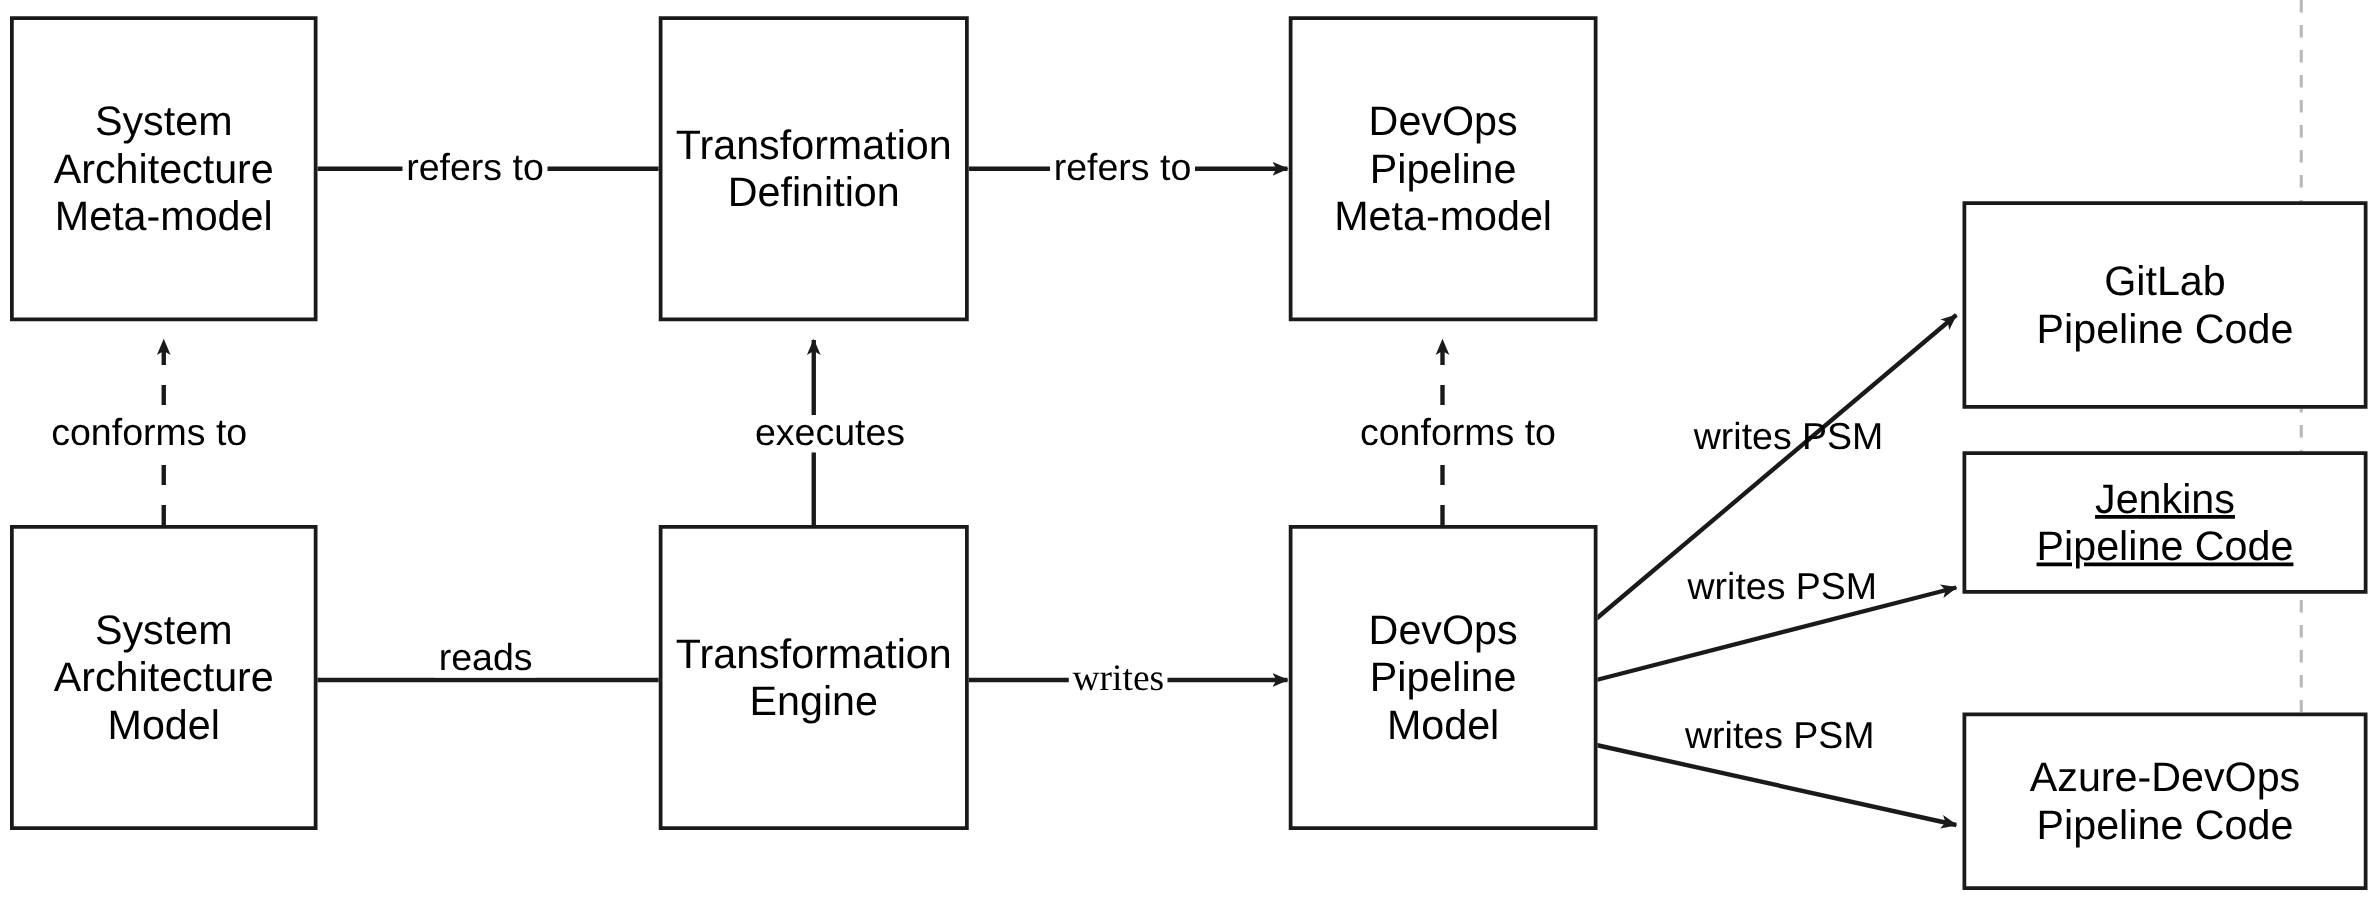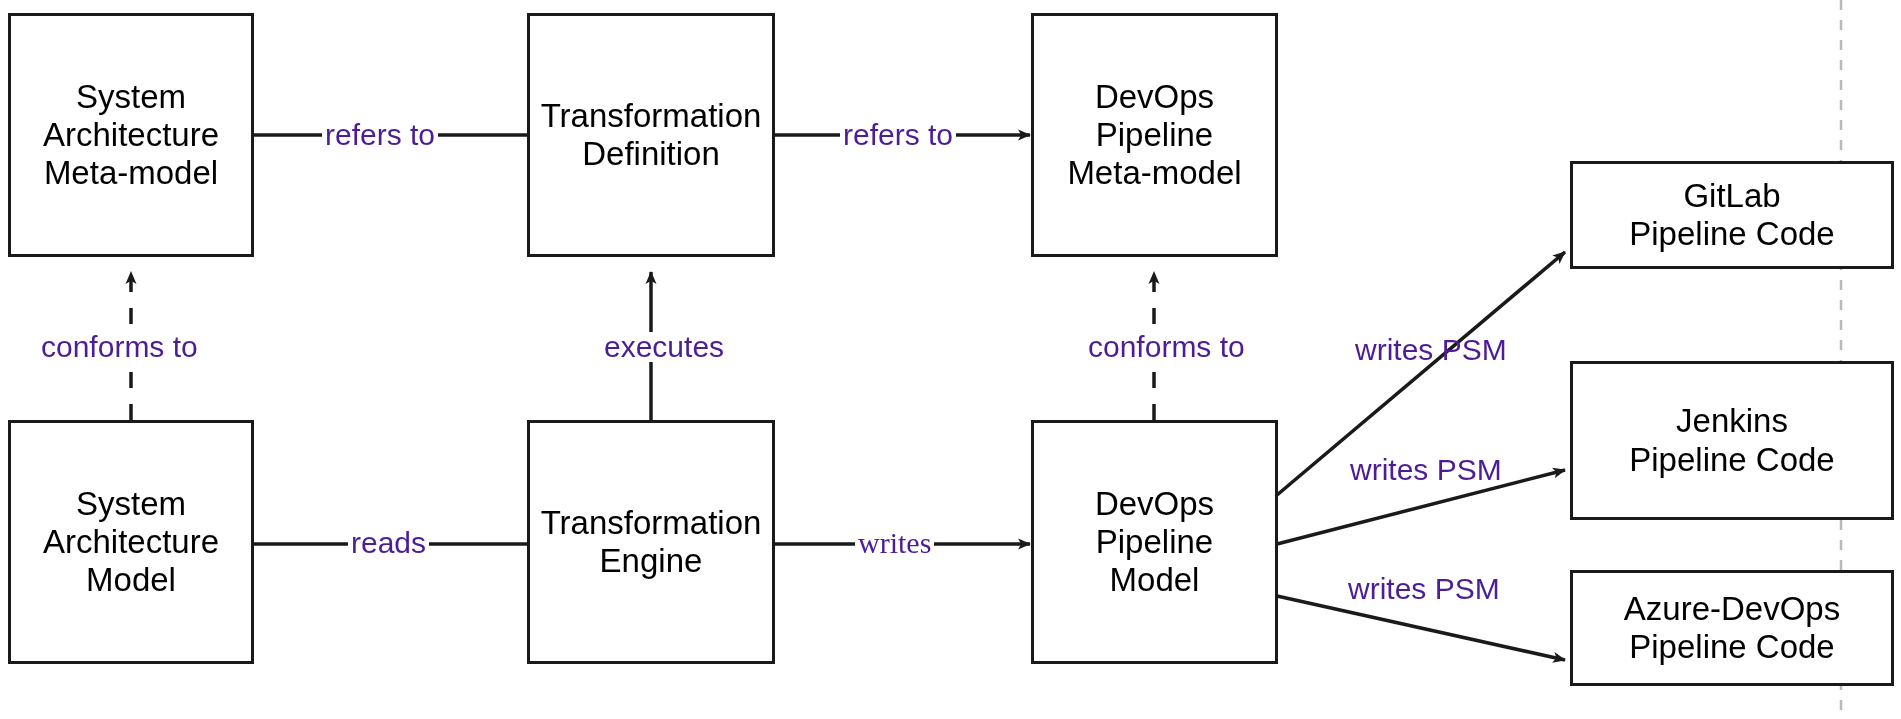--- a/index.html
+++ b/index.html
@@ -39,21 +39,21 @@
   .node .node-label {
     font-size: 33px;
     line-height: 1.16;
     color: #000000;
     white-space: pre-line;
     padding: 0 4px;
   }
   .edge-label {
     position: absolute;
     font-size: 30px;
-    color: #4c1d95;
+    color: #000000;
     background: #ffffff;
     white-space: nowrap;
     z-index: 4;
     padding: 0 3px;
     line-height: 1.0;
   }
   .edge-label.rot {
     background: transparent;
     margin-left: 12px;
   }
@@ -142,46 +142,46 @@
     <span class="node-label">Transformation
 Engine</span>
   </div>
 
   <div class="node" style="left:1031px; top:420px; width:247px; height:244px;">
     <span class="node-label">DevOps
 Pipeline
 Model</span>
   </div>
 
-  <div class="node" style="left:1570px; top:161px; width:324px; height:108px;">
+  <div class="node" style="left:1570px; top:161px; width:324px; height:166px;">
     <span class="node-label">GitLab
 Pipeline Code</span>
   </div>
 
-  <div class="node" style="left:1570px; top:361px; width:324px; height:159px;">
+  <div class="node" style="left:1570px; top:361px; width:324px; height:114px;text-decoration:underline;">
     <span class="node-label">Jenkins
 Pipeline Code</span>
   </div>
 
-  <div class="node" style="left:1570px; top:570px; width:324px; height:116px;">
+  <div class="node" style="left:1570px; top:570px; width:324px; height:142px;">
     <span class="node-label">Azure-DevOps
 Pipeline Code</span>
   </div>
 
   <div class="edge-label" style="left:322px; top:120px;">refers to</div>
 
   <div class="edge-label" style="left:840px; top:120px;">refers to</div>
 
   <div class="edge-label" style="left:38px; top:332px;">conforms to</div>
 
   <div class="edge-label" style="left:601px; top:332px;">executes</div>
 
   <div class="edge-label" style="left:1085px; top:332px;">conforms to</div>
 
-  <div class="edge-label" style="left:348px; top:528px;">reads</div>
+  <div class="edge-label" style="left:348px; top:512px;">reads</div>
 
   <div class="edge-label" style="left:855px; top:528px;font-family:Liberation Serif, serif;">writes</div>
 
   <div class="edge-label rot" style="left:1340px; top:335px;">writes PSM</div>
 
   <div class="edge-label rot" style="left:1335px; top:455px;">writes PSM</div>
 
   <div class="edge-label rot" style="left:1333px; top:574px;">writes PSM</div>
 
 </div>

